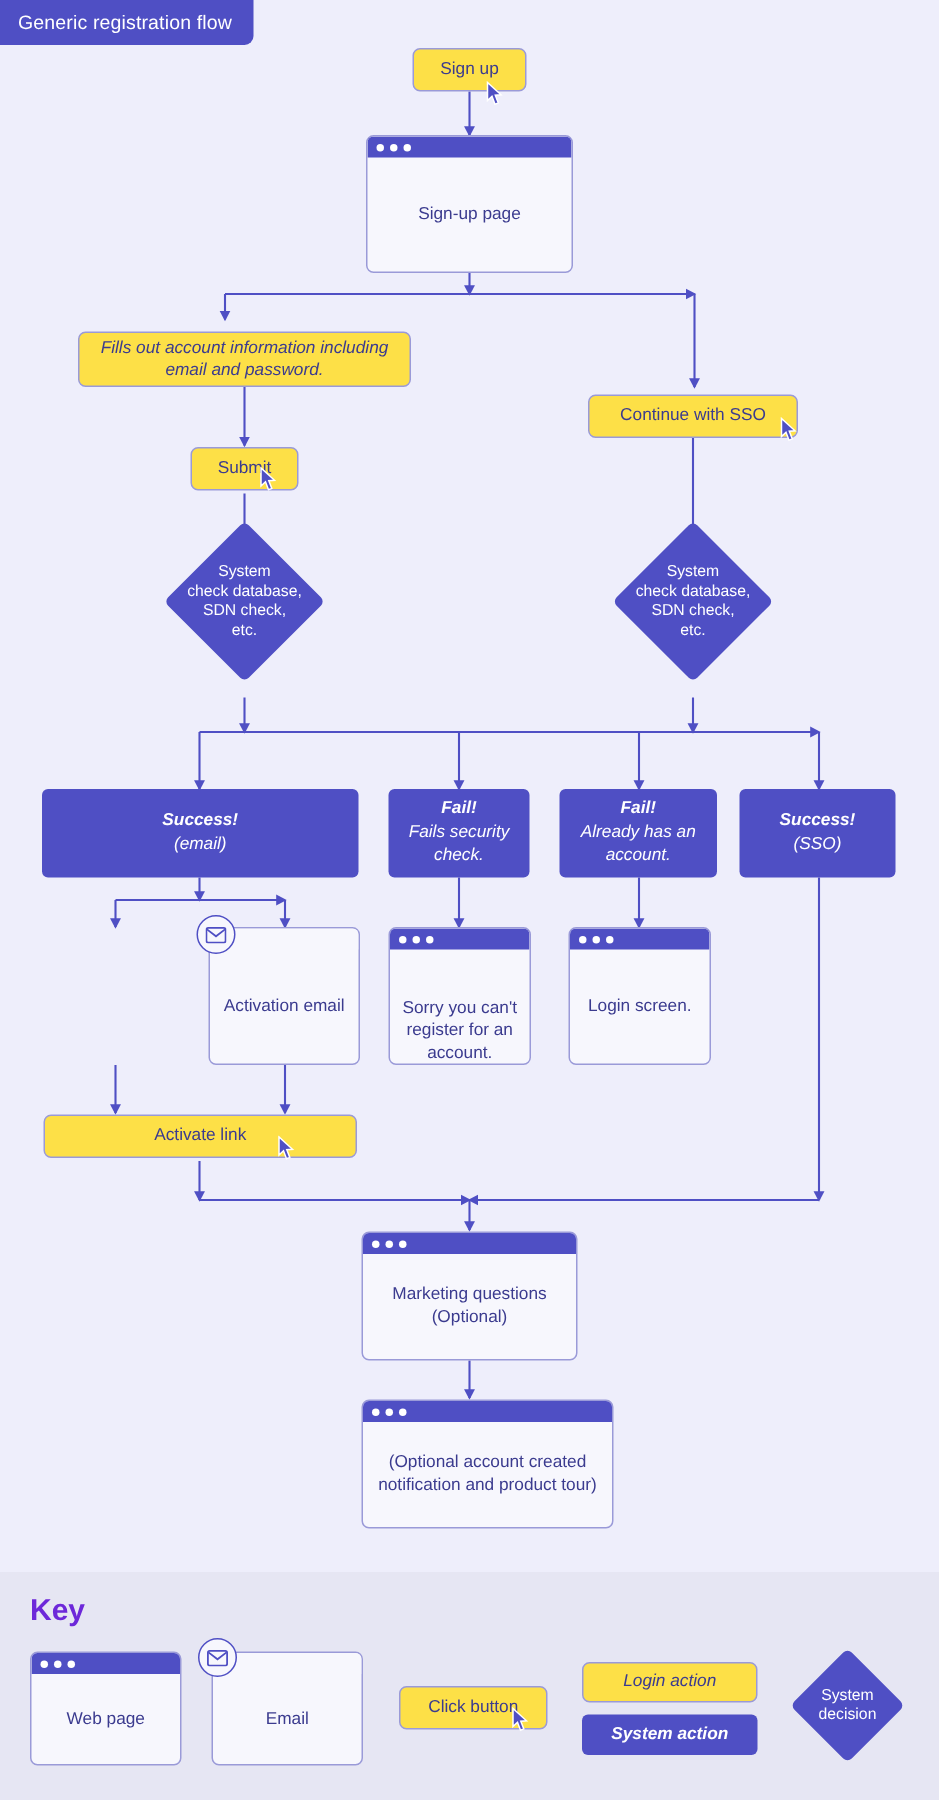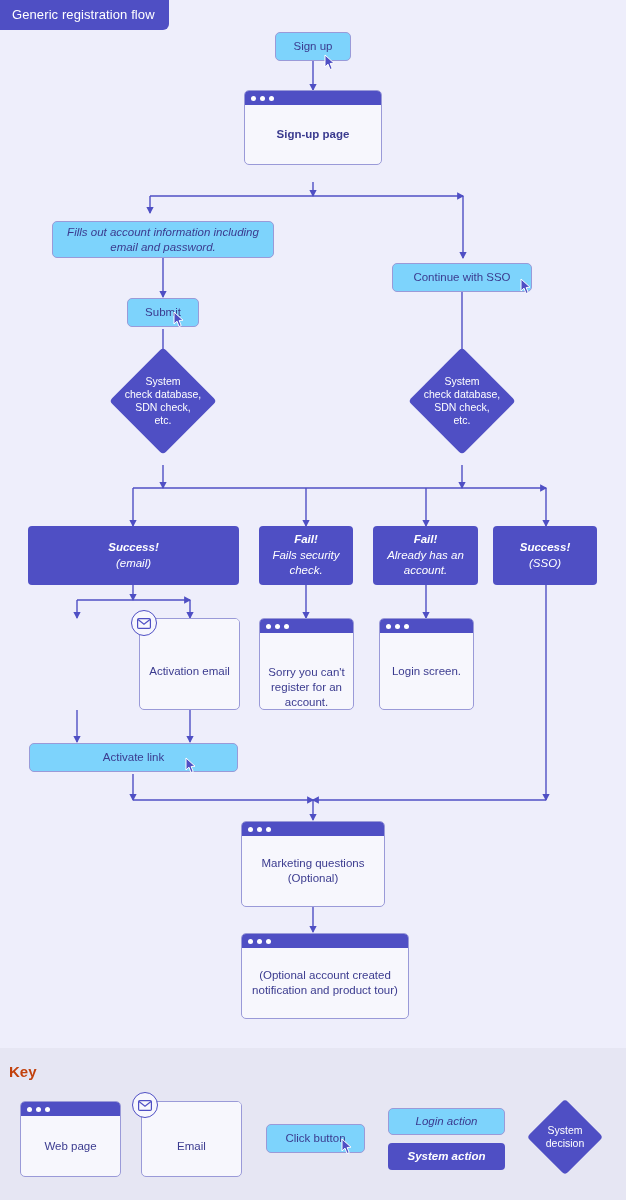--- a/index.html
+++ b/index.html
@@ -23,21 +23,21 @@
     padding:7px 14px 8px 12px;
     border-radius:0 0 6px 0;
     letter-spacing:.1px;
   }
 
   
   .node { position:absolute; }
 
   
   .useraction {
-    background:#7dd3fc;
+    background:#fde047;
     border:1px solid #9a9ad8;
     border-radius:5px;
     color:#3b3b8f;
     font-size:11.5px;
     display:flex; align-items:center; justify-content:center;
     text-align:center;
     padding:4px 8px;
     line-height:1.25;
   }
   .useraction.italic { font-style:italic; }
@@ -94,21 +94,21 @@
   .email-icon svg { display:block; }
 
   
   .cursor { position:absolute; width:14px; height:18px; }
 
   
   .key-panel {
     position:absolute; left:0; top:1048px; width:626px; height:152px;
     background:#e6e6f3;
   }
-  .key-title { position:absolute; left:9px; top:1063px; font-size:15px; font-weight:bold; color:#c2410c; }
+  .key-title { position:absolute; left:20px; top:1063px; font-size:20px; font-weight:bold; color:#6d28d9; }
 </style>
 </head>
 <body>
 
 <div class="canvas">
 
   <svg class="wires" viewBox="0 0 626 1200">
     <defs>
       <marker id="ah" markerWidth="7" markerHeight="7" refX="4.2" refY="3" orient="auto">
         <path d="M0,0.4 L5,3 L0,5.6 z" fill="#4f4fc4"></path>
@@ -165,21 +165,21 @@
 
   <div class="title-tab">Generic registration flow</div>
 
   <div class="node useraction" style="left:275px; top:32px; width:76px; height:29px;">
     <span>Sign up</span>
   </div>
   <svg class="cursor" style="left:323px; top:54px;" viewBox="0 0 14 18">
     <path d="M2,1 L2,13 L5,10.2 L7,15.5 L9.2,14.6 L7.2,9.5 L11,9.2 Z" fill="#4f4fc4" stroke="#ffffff" stroke-width="1"></path>
   </svg>
 
-  <div class="node window" style="left:244px; top:90px; width:138px; height:75px;font-weight:bold;">
+  <div class="node window" style="left:244px; top:90px; width:138px; height:92px;">
     <div class="bar">
         <i></i>
         <i></i>
         <i></i>
       </div>
     <div class="body">Sign-up page</div>
   </div>
 
   <div class="node useraction italic" style="left:52px; top:221px; width:222px; height:37px;text-align:center;">
     <span>Fills out account information including email and password.</span>

